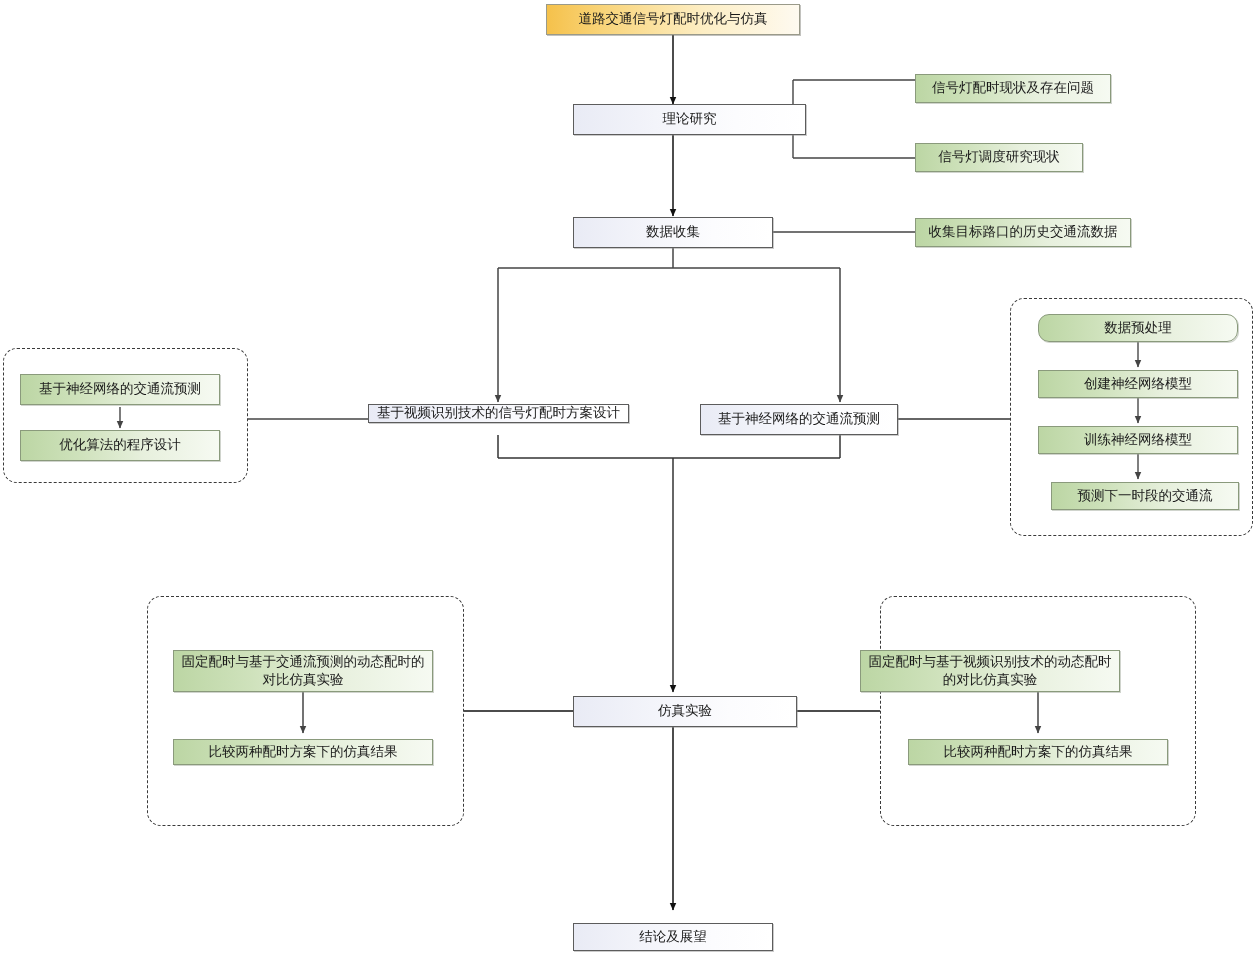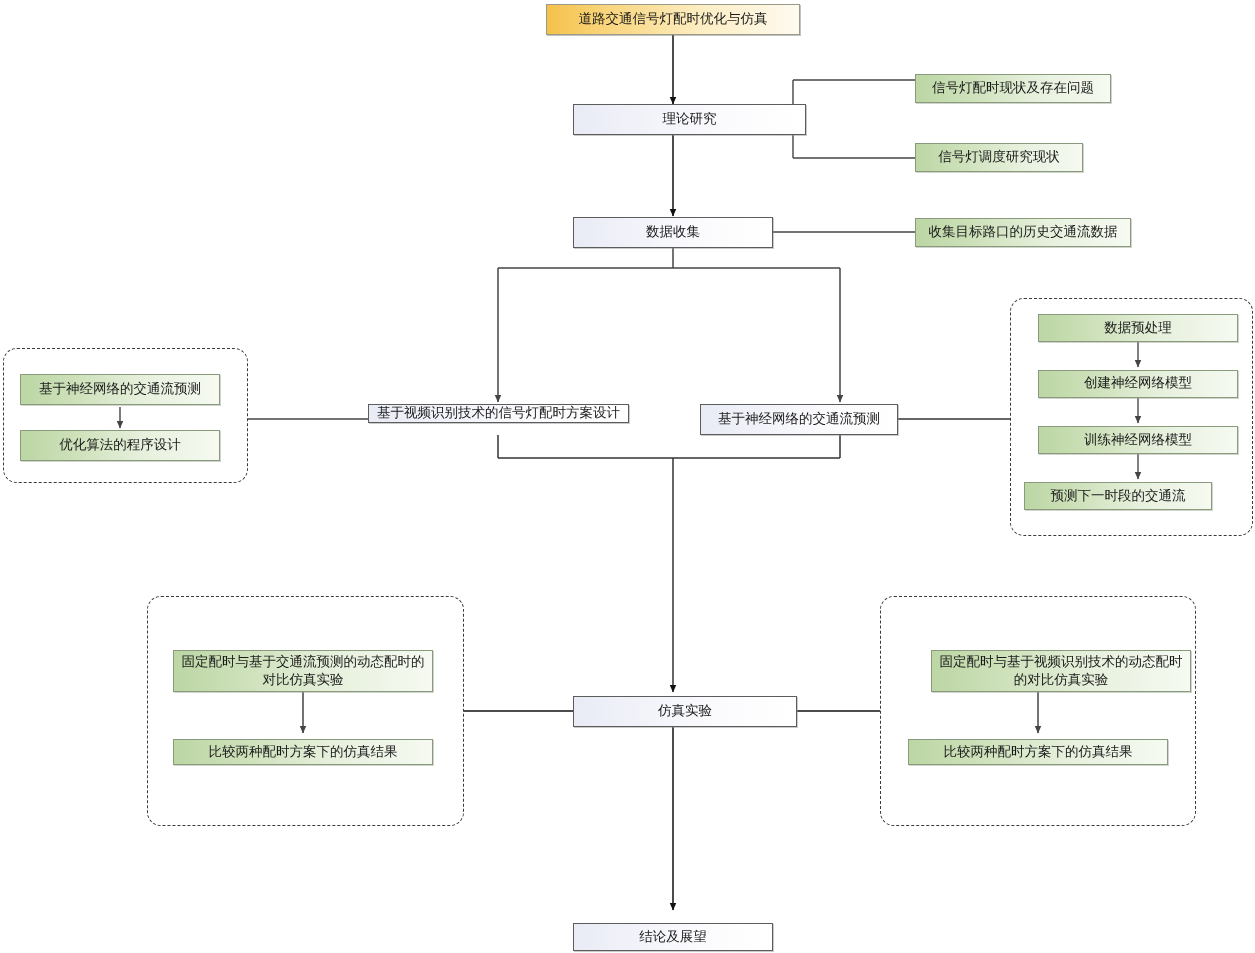--- a/index.html
+++ b/index.html
@@ -127,33 +127,33 @@
   <div class="node n-green" style="left:915px;top:218px;width:216px;height:29px;">收集目标路口的历史交通流数据</div>
 
   <div class="node n-proc" style="left:368px;top:404px;width:261px;height:19px;">基于视频识别技术的信号灯配时方案设计</div>
 
   <div class="node n-proc" style="left:700px;top:404px;width:198px;height:31px;">基于神经网络的交通流预测</div>
 
   <div class="node n-green" style="left:20px;top:374px;width:200px;height:31px;">基于神经网络的交通流预测</div>
 
   <div class="node n-green" style="left:20px;top:430px;width:200px;height:31px;">优化算法的程序设计</div>
 
-  <div class="node n-green" style="left:1038px;top:314px;width:200px;height:28px;">数据预处理</div>
+  <div class="node n-green" style="left:1038px;top:314px;width:200px;height:28px;border-radius:11px;">数据预处理</div>
 
-  <div class="node n-green" style="left:1038px;top:370px;width:200px;height:28px;font-family:Liberation Mono, monospace;">创建神经网络模型</div>
+  <div class="node n-green" style="left:1038px;top:370px;width:200px;height:28px;">创建神经网络模型</div>
 
   <div class="node n-green" style="left:1038px;top:426px;width:200px;height:28px;">训练神经网络模型</div>
 
-  <div class="node n-green" style="left:1024px;top:482px;width:188px;height:28px;">预测下一时段的交通流</div>
+  <div class="node n-green" style="left:1051px;top:482px;width:188px;height:28px;">预测下一时段的交通流</div>
 
   <div class="node n-proc" style="left:573px;top:696px;width:224px;height:31px;">仿真实验</div>
 
   <div class="node n-green" style="left:173px;top:650px;width:260px;height:42px;">固定配时与基于交通流预测的动态配时的对比仿真实验</div>
 
   <div class="node n-green" style="left:173px;top:739px;width:260px;height:26px;">比较两种配时方案下的仿真结果</div>
 
-  <div class="node n-green" style="left:931px;top:650px;width:260px;height:42px;">固定配时与基于视频识别技术的动态配时的对比仿真实验</div>
+  <div class="node n-green" style="left:860px;top:650px;width:260px;height:42px;">固定配时与基于视频识别技术的动态配时的对比仿真实验</div>
 
   <div class="node n-green" style="left:908px;top:739px;width:260px;height:26px;">比较两种配时方案下的仿真结果</div>
 
   <div class="node n-proc" style="left:573px;top:923px;width:200px;height:28px;">结论及展望</div>
 
 </div>
 
 </body></html>

